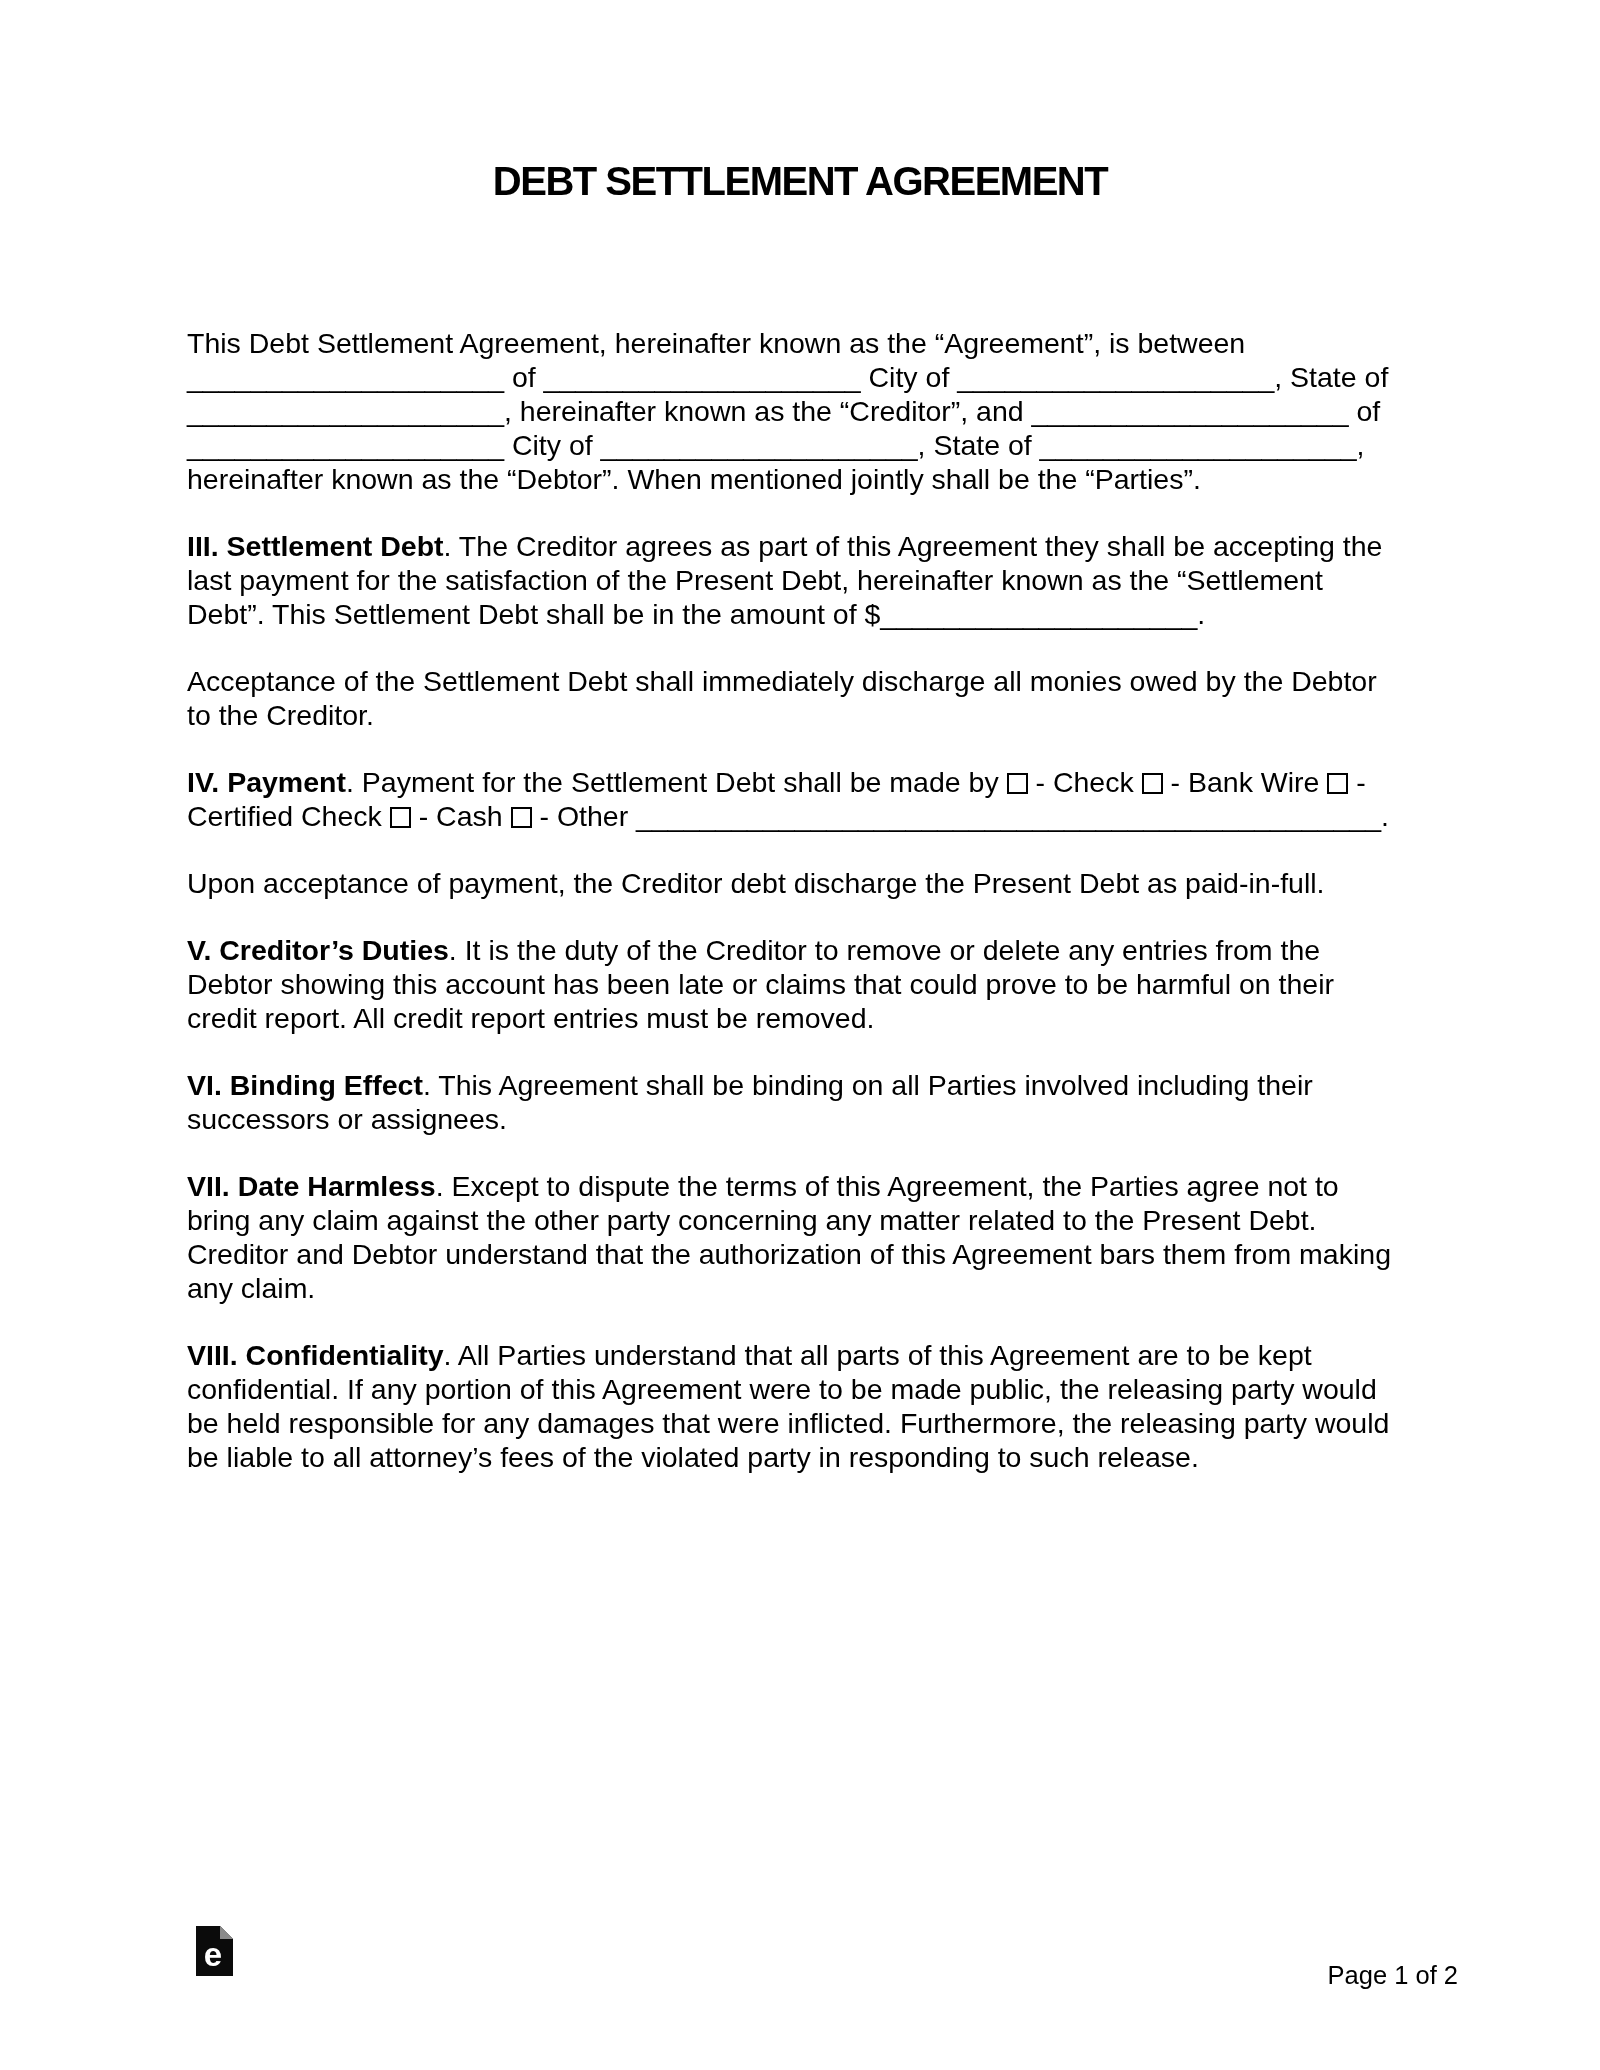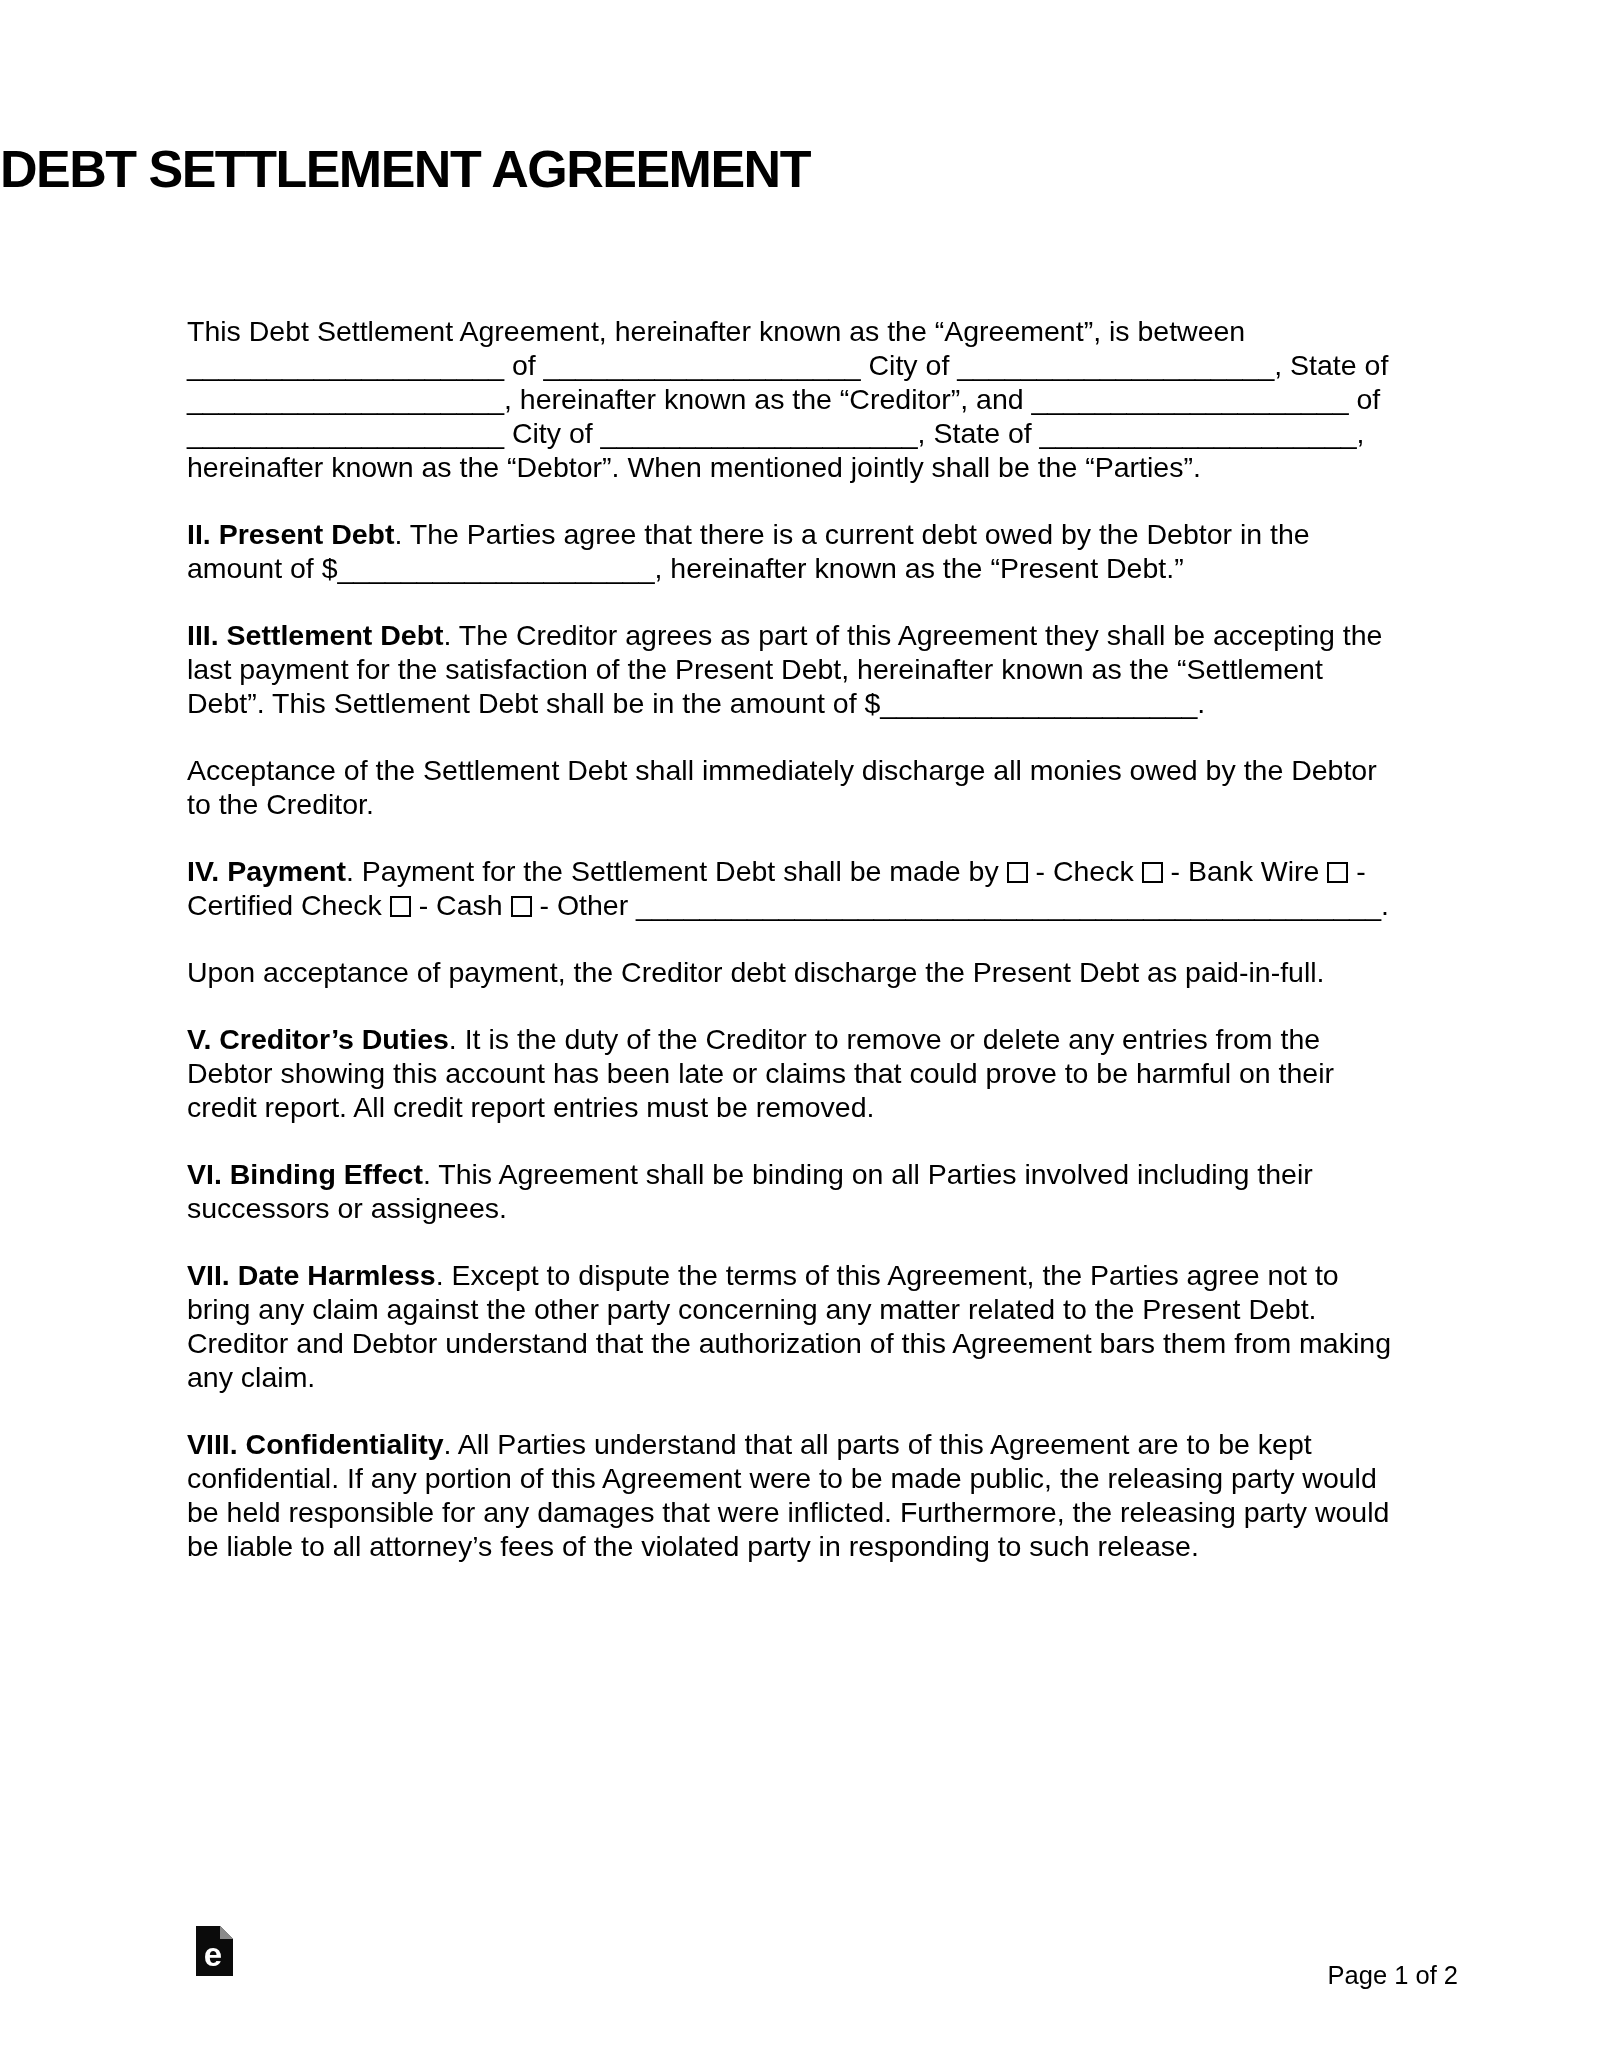--- a/index.html
+++ b/index.html
@@ -6,23 +6,24 @@
   .page {
     position: relative;
     width: 1600px;
     height: 2070px;
     background: #ffffff;
     color: #000000;
     font-family: "Liberation Sans", sans-serif;
     overflow: hidden;
   }
   .doc-title {
-    margin: 0;
+    margin: 12px;
     padding: 139px 0 0 0;
-    font-size: 52px;
+    text-align: center;
+    font-size: 40px;
     line-height: 60px;
     font-weight: bold;
     letter-spacing: -1.5px;
   }
   .content {
     padding: 0 198px 0 187px; 
   }
   .para {
     margin: 33px 0 0 0;
     font-size: 28.5px;
@@ -60,21 +61,20 @@
 
 <div class="page">
 
   <h1 class="doc-title">DEBT SETTLEMENT AGREEMENT</h1>
 
   <div class="content">
 
     <p class="para intro">This Debt Settlement Agreement, hereinafter known as the “Agreement”, is between ____________________ of ____________________ City of ____________________, State of ____________________, hereinafter known as the “Creditor”, and ____________________ of ____________________ City of ____________________, State of ____________________, hereinafter known as the “Debtor”. When mentioned jointly shall be the “Parties”.</p>
 
 
-    <p class="para"><strong>II. Present Debt</strong><span>. The Parties agree that there is a current debt owed by the Debtor in the amount of $____________________, hereinafter known as the “Present Debt.”</span></p>
 
     <p class="para"><strong>III. Settlement Debt</strong><span>. The Creditor agrees as part of this Agreement they shall be accepting the last payment for the satisfaction of the Present Debt, hereinafter known as the “Settlement Debt”. This Settlement Debt shall be in the amount of $____________________.</span></p>
 
     <p class="para">Acceptance of the Settlement Debt shall immediately discharge all monies owed by the Debtor to the Creditor.</p>
 
     <p class="para"><strong>IV. Payment</strong><span>. Payment for the Settlement Debt shall be made by </span><span class="cb"></span> <span>- Check</span> <span class="cb"></span> <span>- Bank Wire</span> <span class="cb"></span> <span>- Certified Check</span> <span class="cb"></span> <span>- Cash</span> <span class="cb"></span> <span>- Other</span> <span>_______________________________________________.</span></p>
 
 
     <p class="para">Upon acceptance of payment, the Creditor debt discharge the Present Debt as paid-in-full.</p>
 

